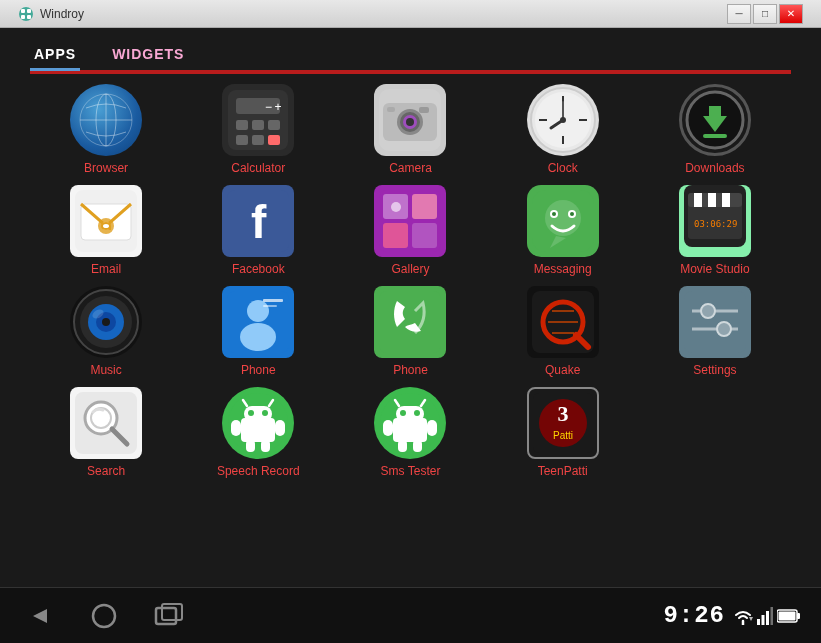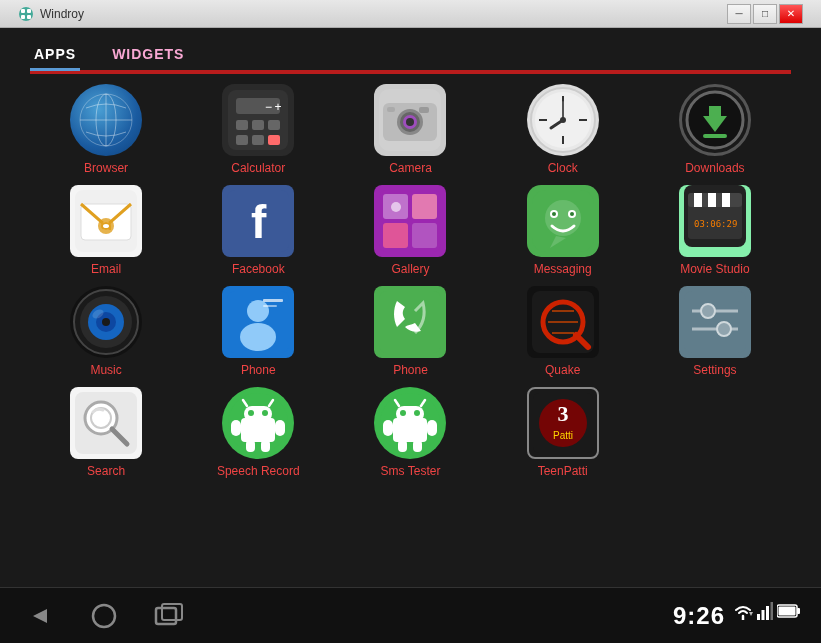--- a/index.html
+++ b/index.html
@@ -131,25 +131,26 @@
     }
     .nav-btn {
       color: #888;
       font-size: 20px;
       cursor: pointer;
       display: flex; align-items: center; justify-content: center;
       width: 36px; height: 36px;
     }
     .status-right {
       display: flex;
-      align-items: flex-start;
+      align-items: center;
       gap: 8px;
       color: #ffffff;
       font-size: 22px;
       font-weight: bold;
+      font-family: Liberation Mono, monospace;
     }
     .status-icons {
       display: flex;
       align-items: center;
       gap: 4px;
       font-size: 14px;
     }
   </style>
 </head>
 <body>

